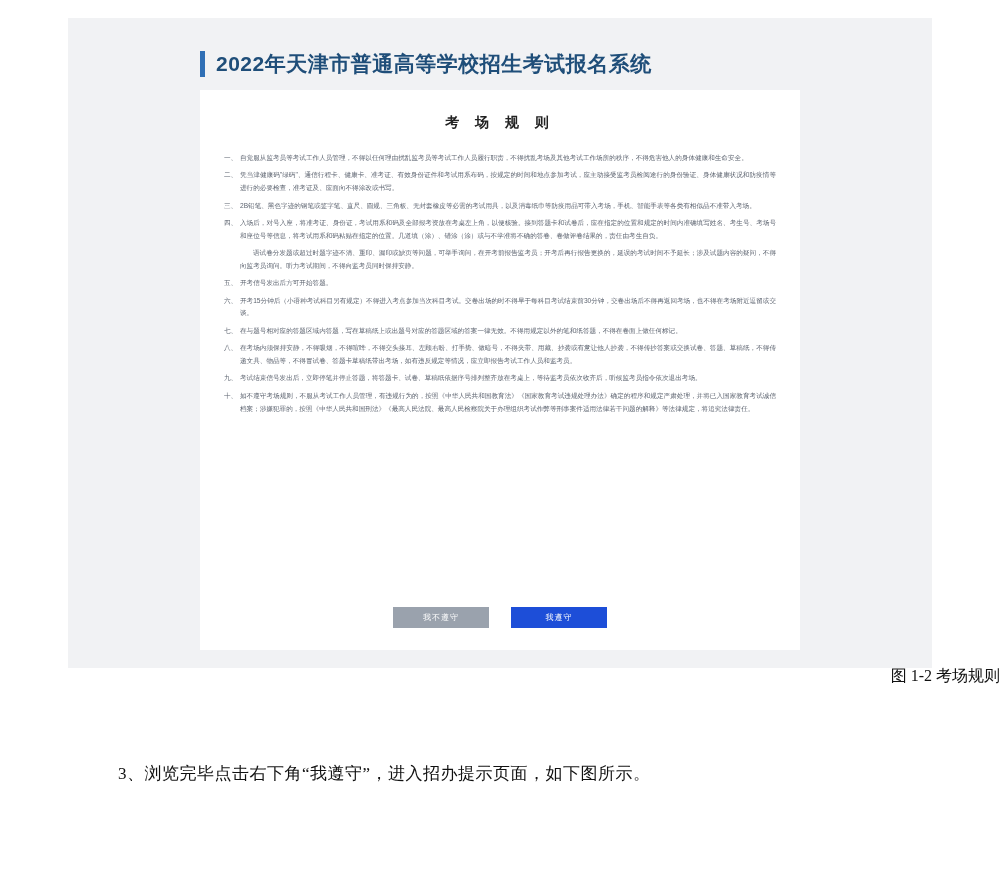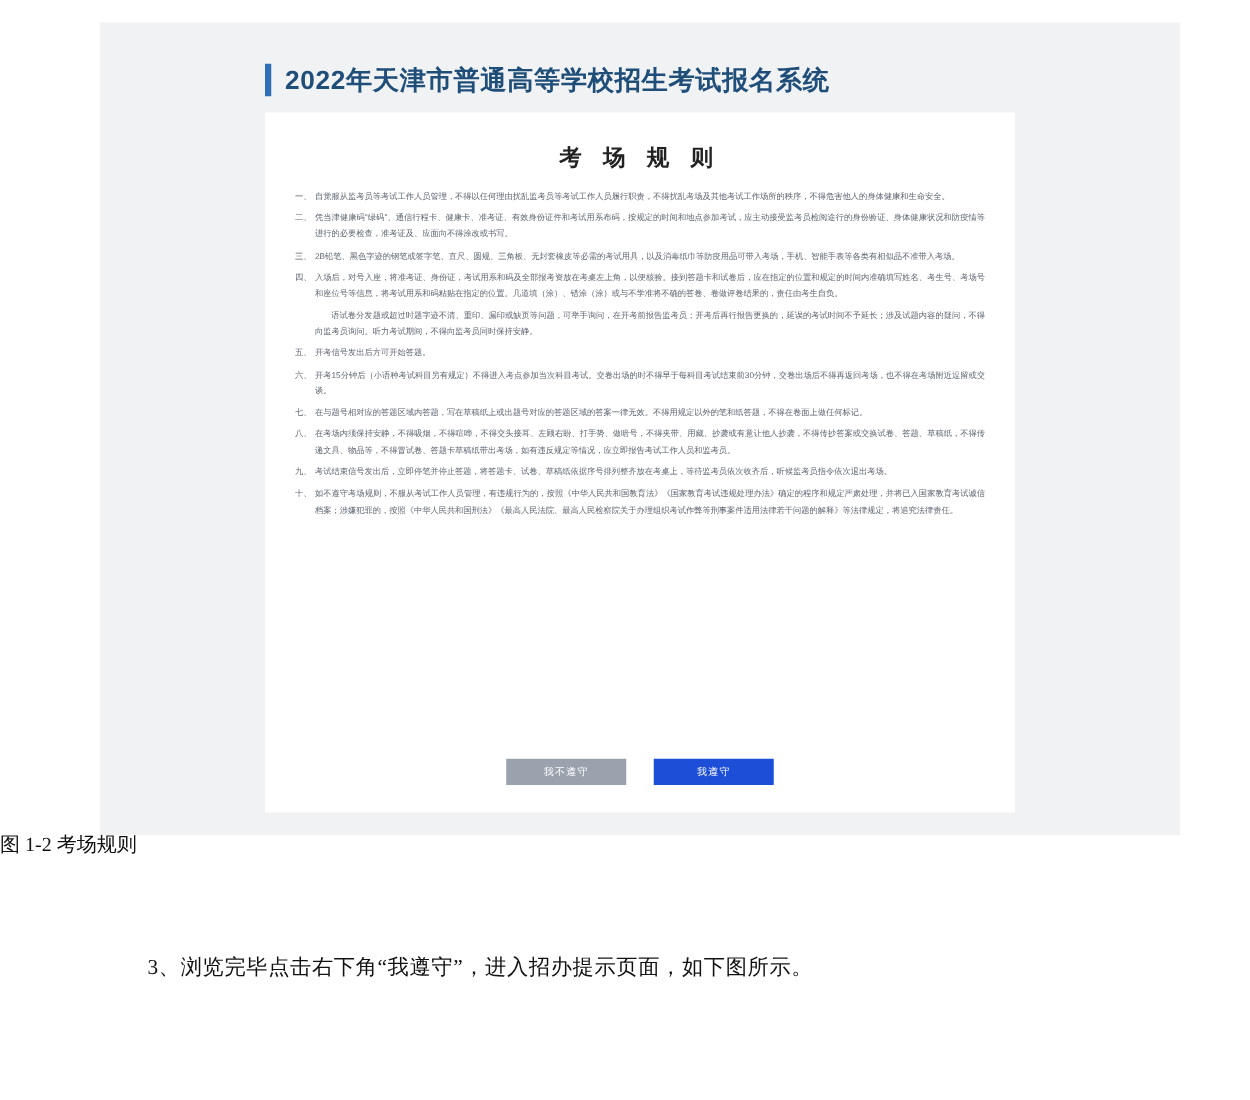--- a/index.html
+++ b/index.html
@@ -11,21 +11,21 @@
     height: 880px;
     background: #ffffff;
     font-family: "Liberation Serif", serif;
     color: #1a1a1a;
     overflow: hidden;
   }
 
   
   .figure-wrap {
     position: absolute;
-    left: 80px;
+    left: 68px;
     top: 18px;
     width: 696px;
     height: 650px;
     padding-left: 16px;
   }
   .screenshot {
     position: absolute;
     left: 0;
     top: 0;
     width: 864px;
@@ -66,21 +66,21 @@
     left: 132px;
     top: 72px;
     width: 600px;
     height: 560px;
     background: #ffffff;
     box-sizing: border-box;
   }
   .card-title {
     text-align: center;
     font-family: "Liberation Sans", sans-serif;
-    font-size: 18px;
+    font-size: 14px;
     font-weight: bold;
     color: #222;
     letter-spacing: 6px;
     margin-top: 24px;
   }
 
   .rules {
     position: absolute;
     left: 24px;
     top: 62px;
@@ -141,21 +141,21 @@
   }
   .btn-secondary { background: #9aa2ad; }
   .btn-primary { background: #1d4ed8; }
 
   
   .figure-caption {
     position: absolute;
     left: 0;
     top: 666px;
     width: 1000px;
-    text-align: left;
+    text-align: right;
     font-family: "Liberation Serif", serif;
     font-size: 16px;
     color: #111;
   }
 
   
   .doc-para {
     position: absolute;
     left: 76px;
     top: 748px;

